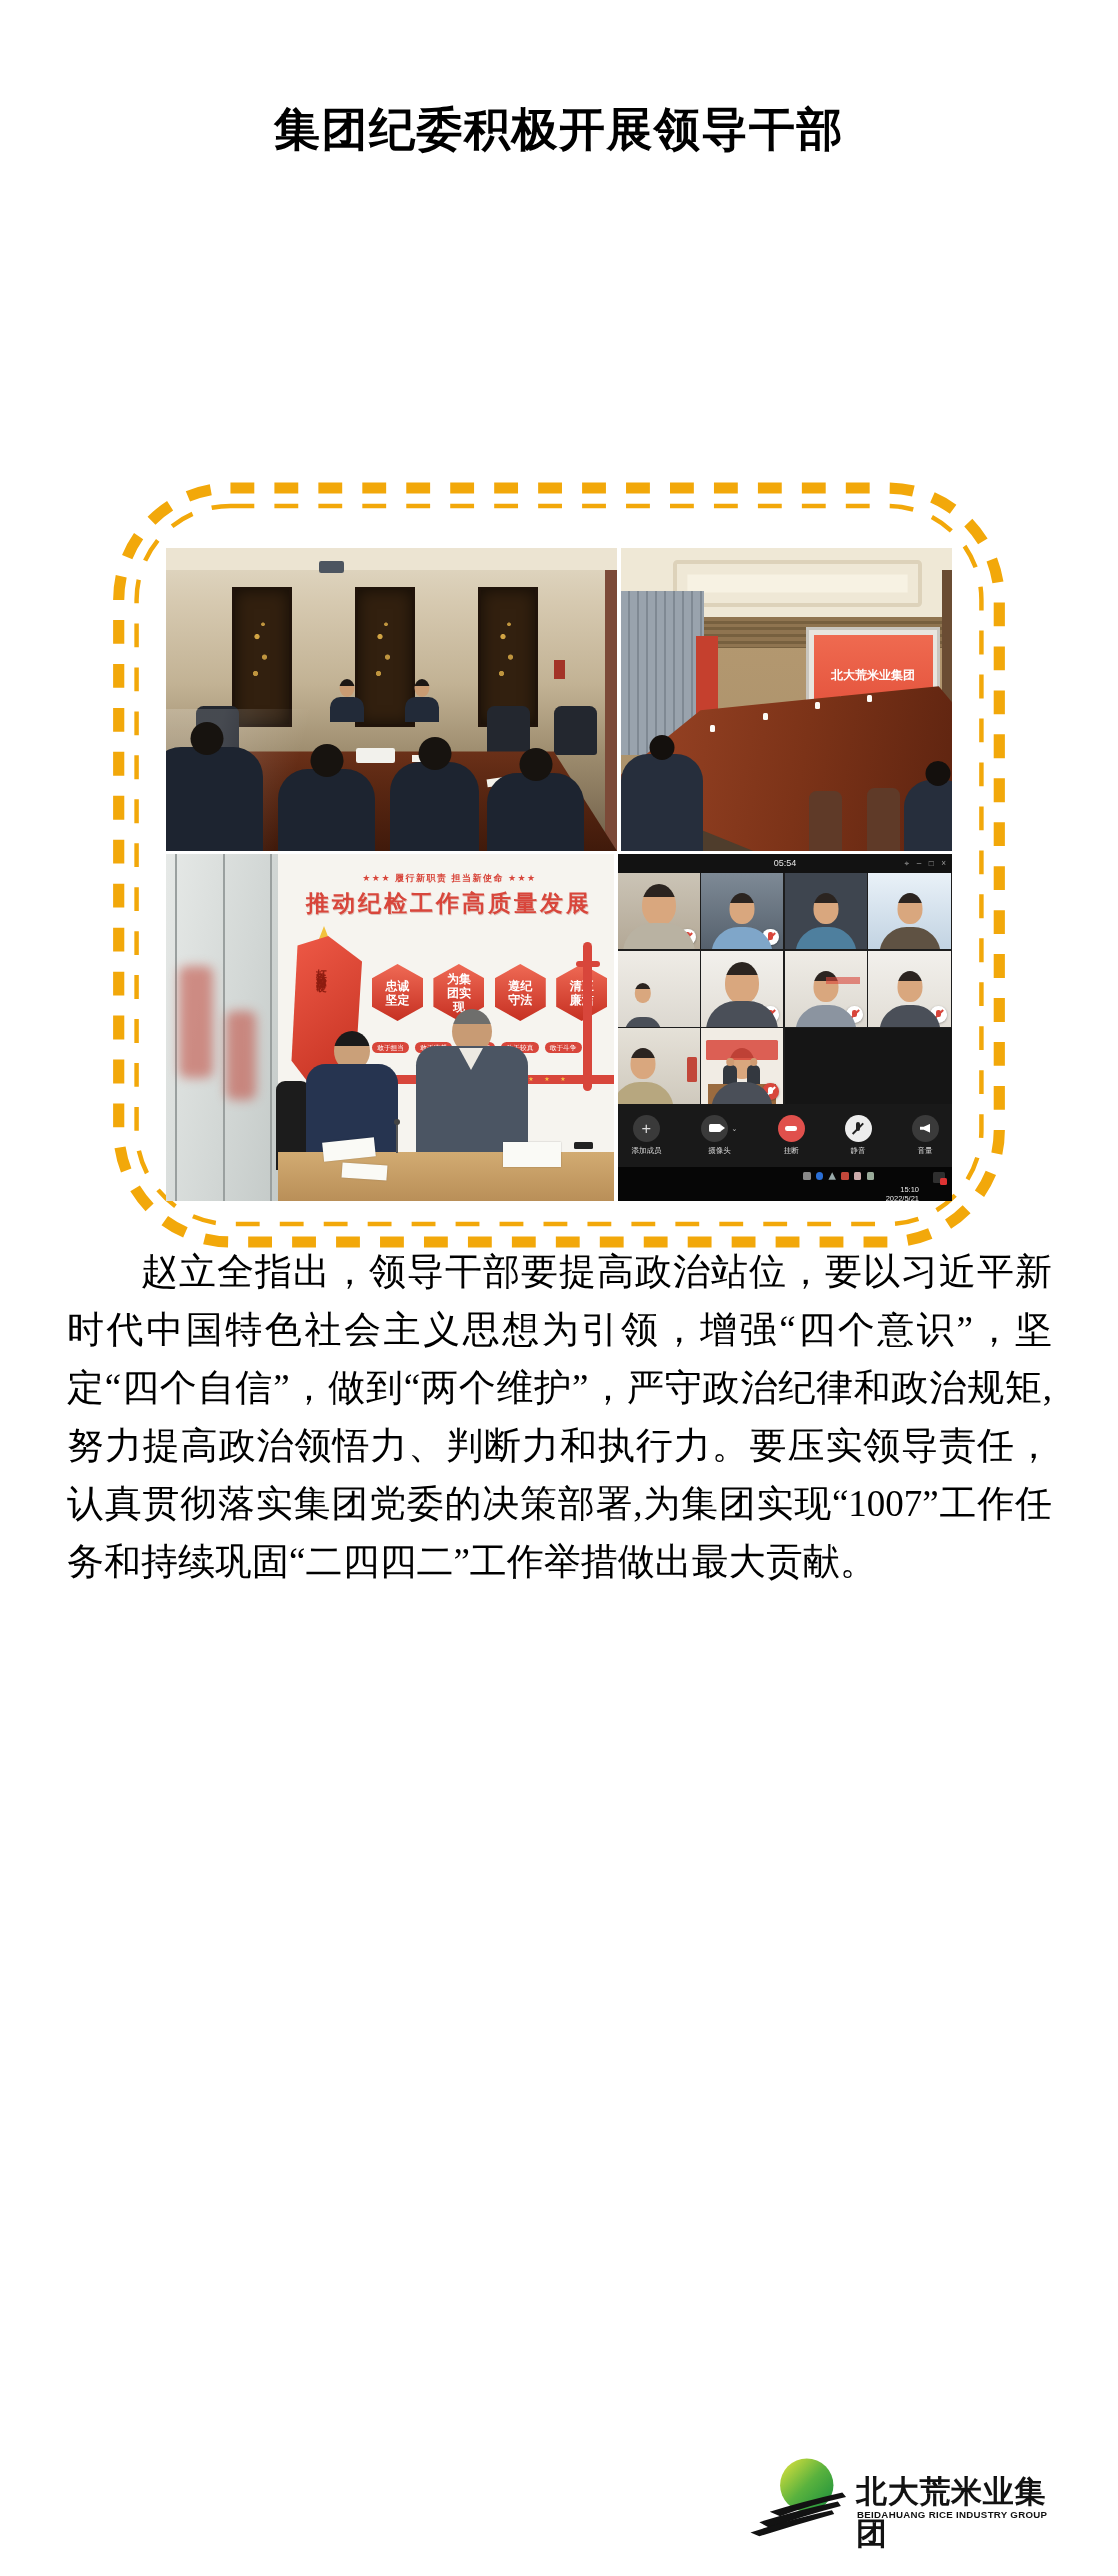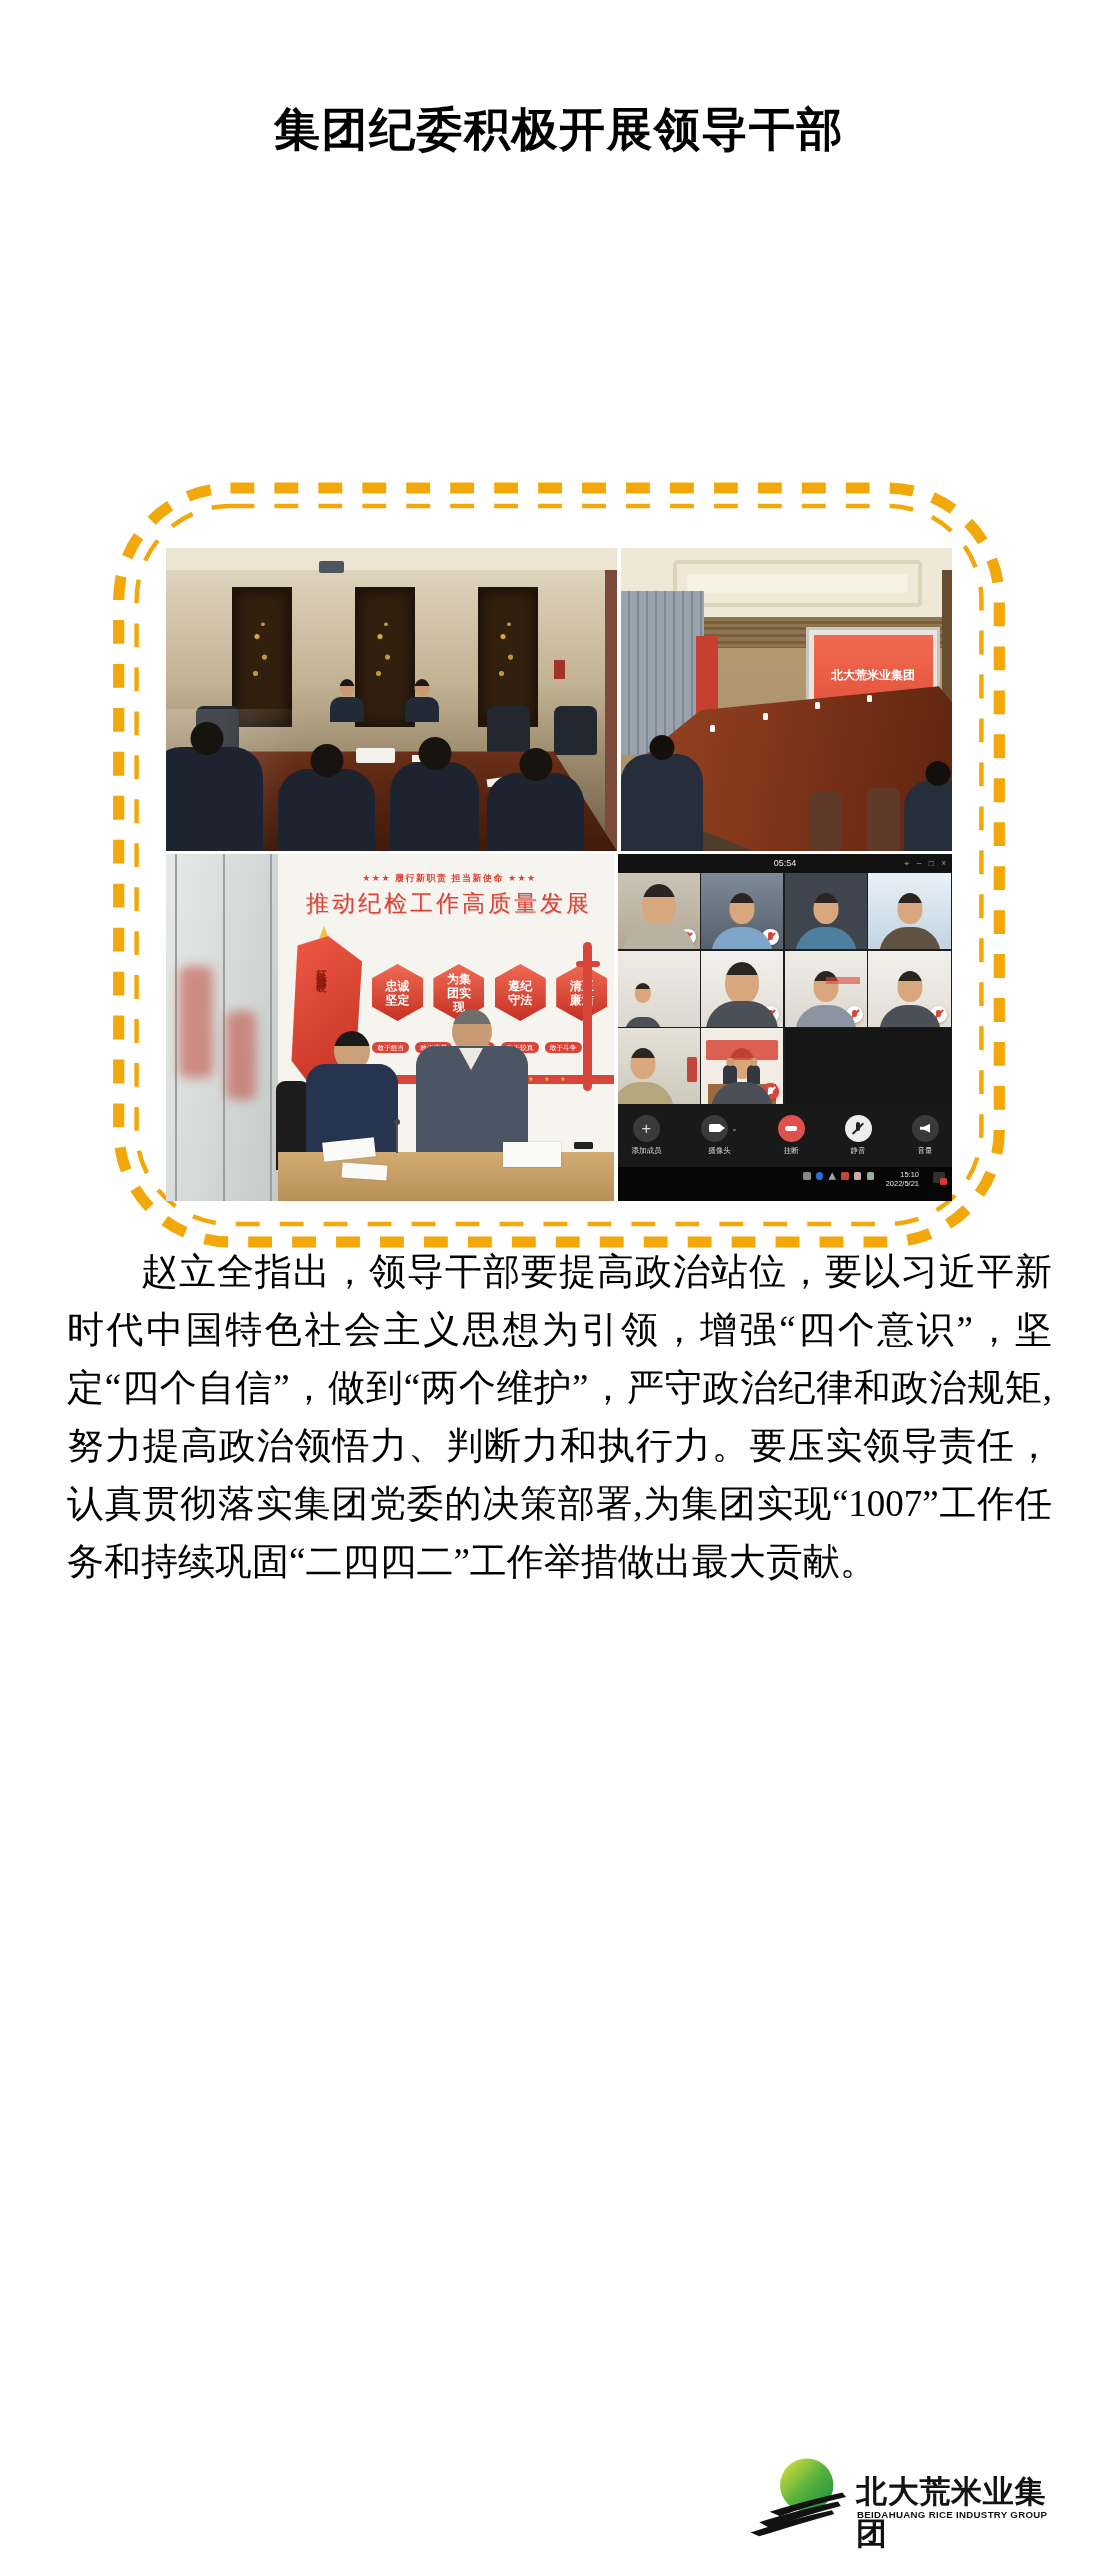--- a/index.html
+++ b/index.html
@@ -91,21 +91,21 @@
 
   
   .ph3{background:#f6f4ef;font-family:"Liberation Sans","DejaVu Sans",sans-serif;}
   .o-glass{position:absolute;left:0;top:0;width:112px;height:100%;
            background:linear-gradient(100deg,#e6e9e7 0%,#d2d7d5 60%,#c4cac8 100%);}
   .o-glass i{position:absolute;top:0;bottom:0;width:2.2px;background:#9aa09f;}
   .o-ref{position:absolute;background:#c2473a;opacity:.55;filter:blur(5.2px);border-radius:7.5px;}
   .o-slogan-top{position:absolute;top:18px;left:127px;width:313px;text-align:center;color:#d8463b;
            font-size:9px;font-weight:700;letter-spacing:1.5px;}
   .o-slogan-main{position:absolute;top:34px;left:119px;width:328px;text-align:center;color:#d8463b;
-           font-size:23px;font-weight:400;letter-spacing:3px;text-shadow:0.7px 0.7px 0 rgba(150,30,20,.25);}
+           font-size:23px;font-weight:700;letter-spacing:3px;text-shadow:0.7px 0.7px 0 rgba(150,30,20,.25);}
   .o-flag{position:absolute;top:82px;left:121px;width:75px;height:160px;
           background:linear-gradient(140deg,#ef5a47,#c22f1f);
           clip-path:polygon(14% 6%,55% 0,100% 16%,90% 92%,42% 100%,6% 78%);}
   .o-flag span{position:absolute;left:27px;top:25px;writing-mode:vertical-rl;color:#8d1c10;
           font-size:10.4px;font-weight:700;letter-spacing:2.2px;}
   .o-flame{position:absolute;top:72px;left:153px;width:0;height:0;border-left:5.2px solid transparent;
           border-right:5.2px solid transparent;border-bottom:13.4px solid #f2c23e;}
   .o-badges{position:absolute;top:110px;left:206px;width:239px;display:flex;gap:10.4px;}
   .o-badge{width:51px;height:57px;background:linear-gradient(#ef6a55,#c63022);
           clip-path:polygon(50% 0,100% 25%,100% 75%,50% 100%,0 75%,0 25%);
@@ -202,21 +202,21 @@
   .vc-label{font-size:7.5px;color:#d8d8d8;}
   .vc-task{position:absolute;left:0;right:0;top:313px;bottom:0;background:#060606;color:#e8e8e8;}
   .tray{position:absolute;right:78px;top:5.2px;display:flex;gap:5.2px;align-items:center;}
   .tray i{width:7.5px;height:7.5px;display:block;}
   .tray .ti1{background:#888;border-radius:1.5px;}
   .tray .ti2{background:#2a6fd6;border-radius:50%;}
   .tray .ti3{background:#9aa;clip-path:polygon(0 100%,50% 0,100% 100%);}
   .tray .ti4{background:#c2473a;border-radius:1.5px;}
   .tray .ti5{background:#caa;border-radius:1.5px;}
   .tray .ti6{background:#9a9;border-radius:1.5px;}
-  .vc-clock{position:absolute;right:33px;top:3px;text-align:right;font-size:7.5px;line-height:9px;}
+  .vc-clock{position:absolute;right:33px;top:18px;text-align:right;font-size:7.5px;line-height:9px;}
   .vc-note{position:absolute;right:7.5px;top:5.2px;width:12px;height:10.4px;background:#2f2f2f;border-radius:1.5px;}
   .vc-note i{position:absolute;right:-2.2px;bottom:-2.2px;width:6.7px;height:6.7px;background:#d33;border-radius:1.5px;}
 
   
   .logo{position:absolute;top:2452px;left:747px;width:328px;height:89px;
         font-family:"Liberation Sans","DejaVu Sans",sans-serif;}
   .logo-mark{position:absolute;left:0;top:1.5px;}
   .logo-cn{position:absolute;left:109px;top:19.4px;font-size:31px;font-weight:700;letter-spacing:0.7px;color:#121212;}
   .logo-en{position:absolute;left:110px;top:57px;font-size:9.7px;font-weight:700;letter-spacing:0.3px;color:#121212;}
 </style>

